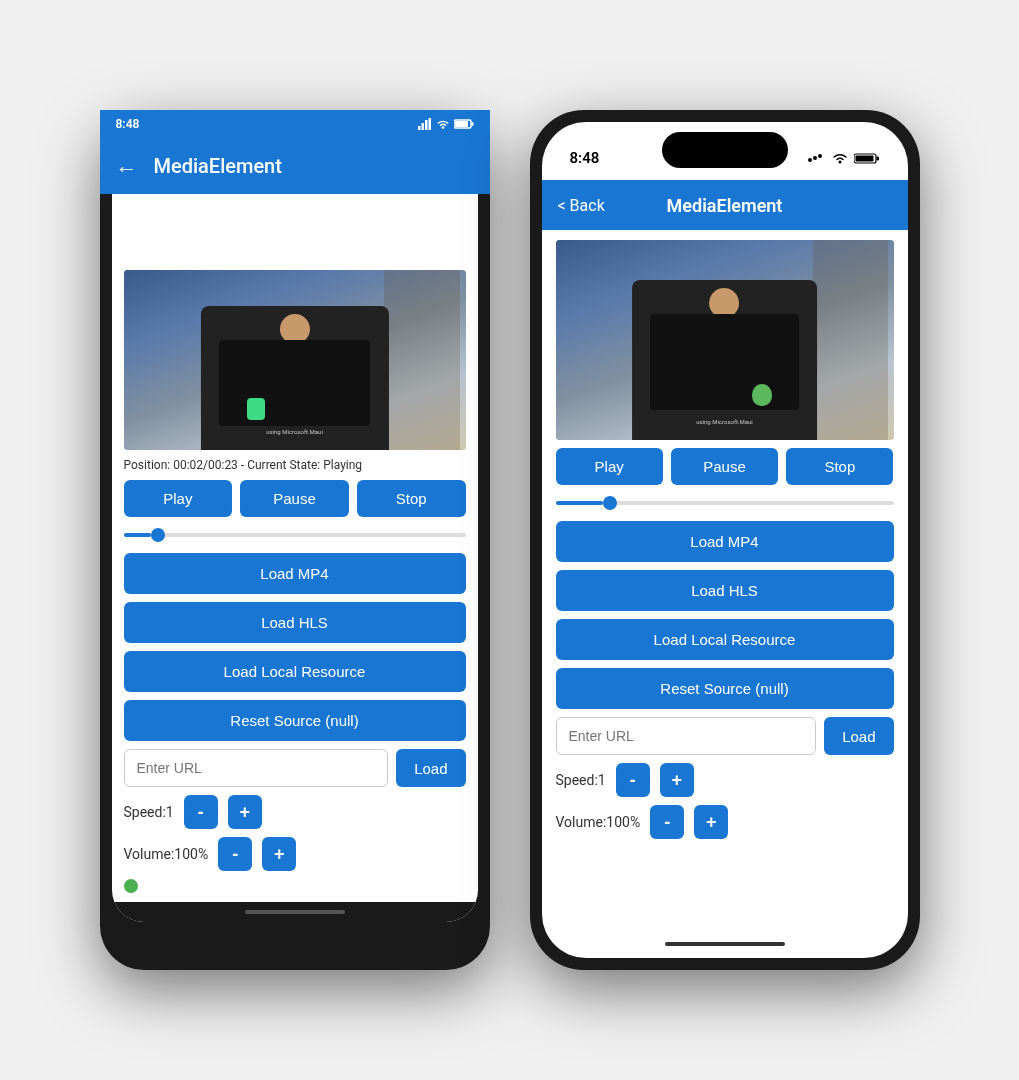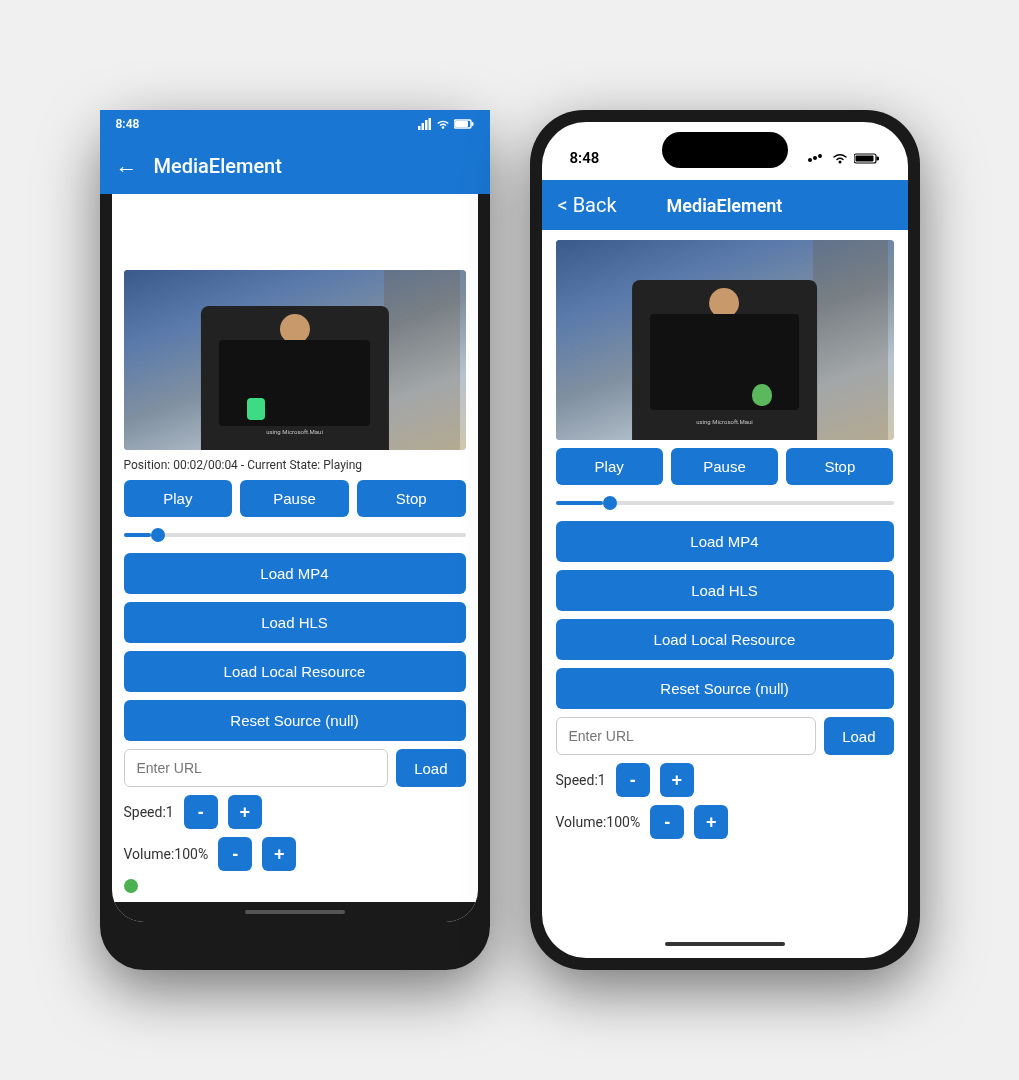--- a/index.html
+++ b/index.html
@@ -322,21 +322,21 @@
             <div style="position:absolute;bottom:0;left:50%;transform:translateX(-50%);width:55%;height:80%;background:#222;border-radius:8px 8px 0 0;overflow:hidden;">
               <div style="position:absolute;top:8px;left:50%;transform:translateX(-50%);width:30px;height:30px;background:#c8996a;border-radius:50%;"></div>
               <div style="position:absolute;top:34px;left:10%;width:80%;height:60%;background:#111;border-radius:4px;"></div>
 
               <div style="position:absolute;bottom:15px;left:50%;transform:translateX(-50%);width:70%;font-size:6px;color:white;text-align:center;opacity:0.7;">using Microsoft.Maui</div>
             </div>
 
             <div style="position:absolute;bottom:30px;left:36%;width:18px;height:22px;background:#3ddc84;border-radius:4px;"></div>
           </div>
 
-          <span class="position-text">Position: 00:02/00:04 - Current State: Playing</span>
+          <span class="position-text">Position: 00:02/00:23 - Current State: Playing</span>
 
           <div class="controls-row">
             <button class="btn-control">Play</button>
             <button class="btn-control">Pause</button>
             <button class="btn-control">Stop</button>
           </div>
 
           <div class="seek-bar-container">
             <div class="seek-bar" style="width:100%;">
               <div class="seek-bar-fill" style="width:8%;"></div>
@@ -401,21 +401,21 @@
 
           <svg width="26" height="13" viewBox="0 0 26 13">
             <rect x="0" y="2" width="22" height="9" rx="2" stroke="black" stroke-width="1.2" fill="none"></rect>
             <rect x="22.5" y="4.5" width="2.5" height="4" rx="1.2" fill="black"></rect>
             <rect x="1.5" y="3.5" width="18" height="6" rx="1" fill="black"></rect>
           </svg>
         </div>
       </div>
 
       <div class="ios-topbar">
-        <span style="color:white;font-size:20px;cursor:pointer;">&lt; Back</span>
+        <span style="color:white;font-size:16px;cursor:pointer;">&lt; Back</span>
         <span style="color:white;font-size:18px;font-weight:600;margin-left:auto;margin-right:auto;position:absolute;left:50%;transform:translateX(-50%);">MediaElement</span>
       </div>
 
       <div style="flex:1;overflow-y:auto;display:flex;flex-direction:column;scrollbar-width:none;padding:10px 14px;gap:8px;">
 
         <div class="video-thumb" style="height:200px;">
           <div style="position:absolute;inset:0;background:linear-gradient(160deg,#3a5a8c 0%,#5a7aac 25%,#8090a0 50%,#b8c4d0 75%,#d0c8b0 100%);"></div>
           <div style="position:absolute;right:6px;top:0;bottom:0;width:22%;background:rgba(100,80,50,0.25);"></div>
           <div style="position:absolute;bottom:0;left:50%;transform:translateX(-50%);width:55%;height:80%;background:#222;border-radius:8px 8px 0 0;overflow:hidden;">
             <div style="position:absolute;top:8px;left:50%;transform:translateX(-50%);width:30px;height:30px;background:#c8996a;border-radius:50%;"></div>

